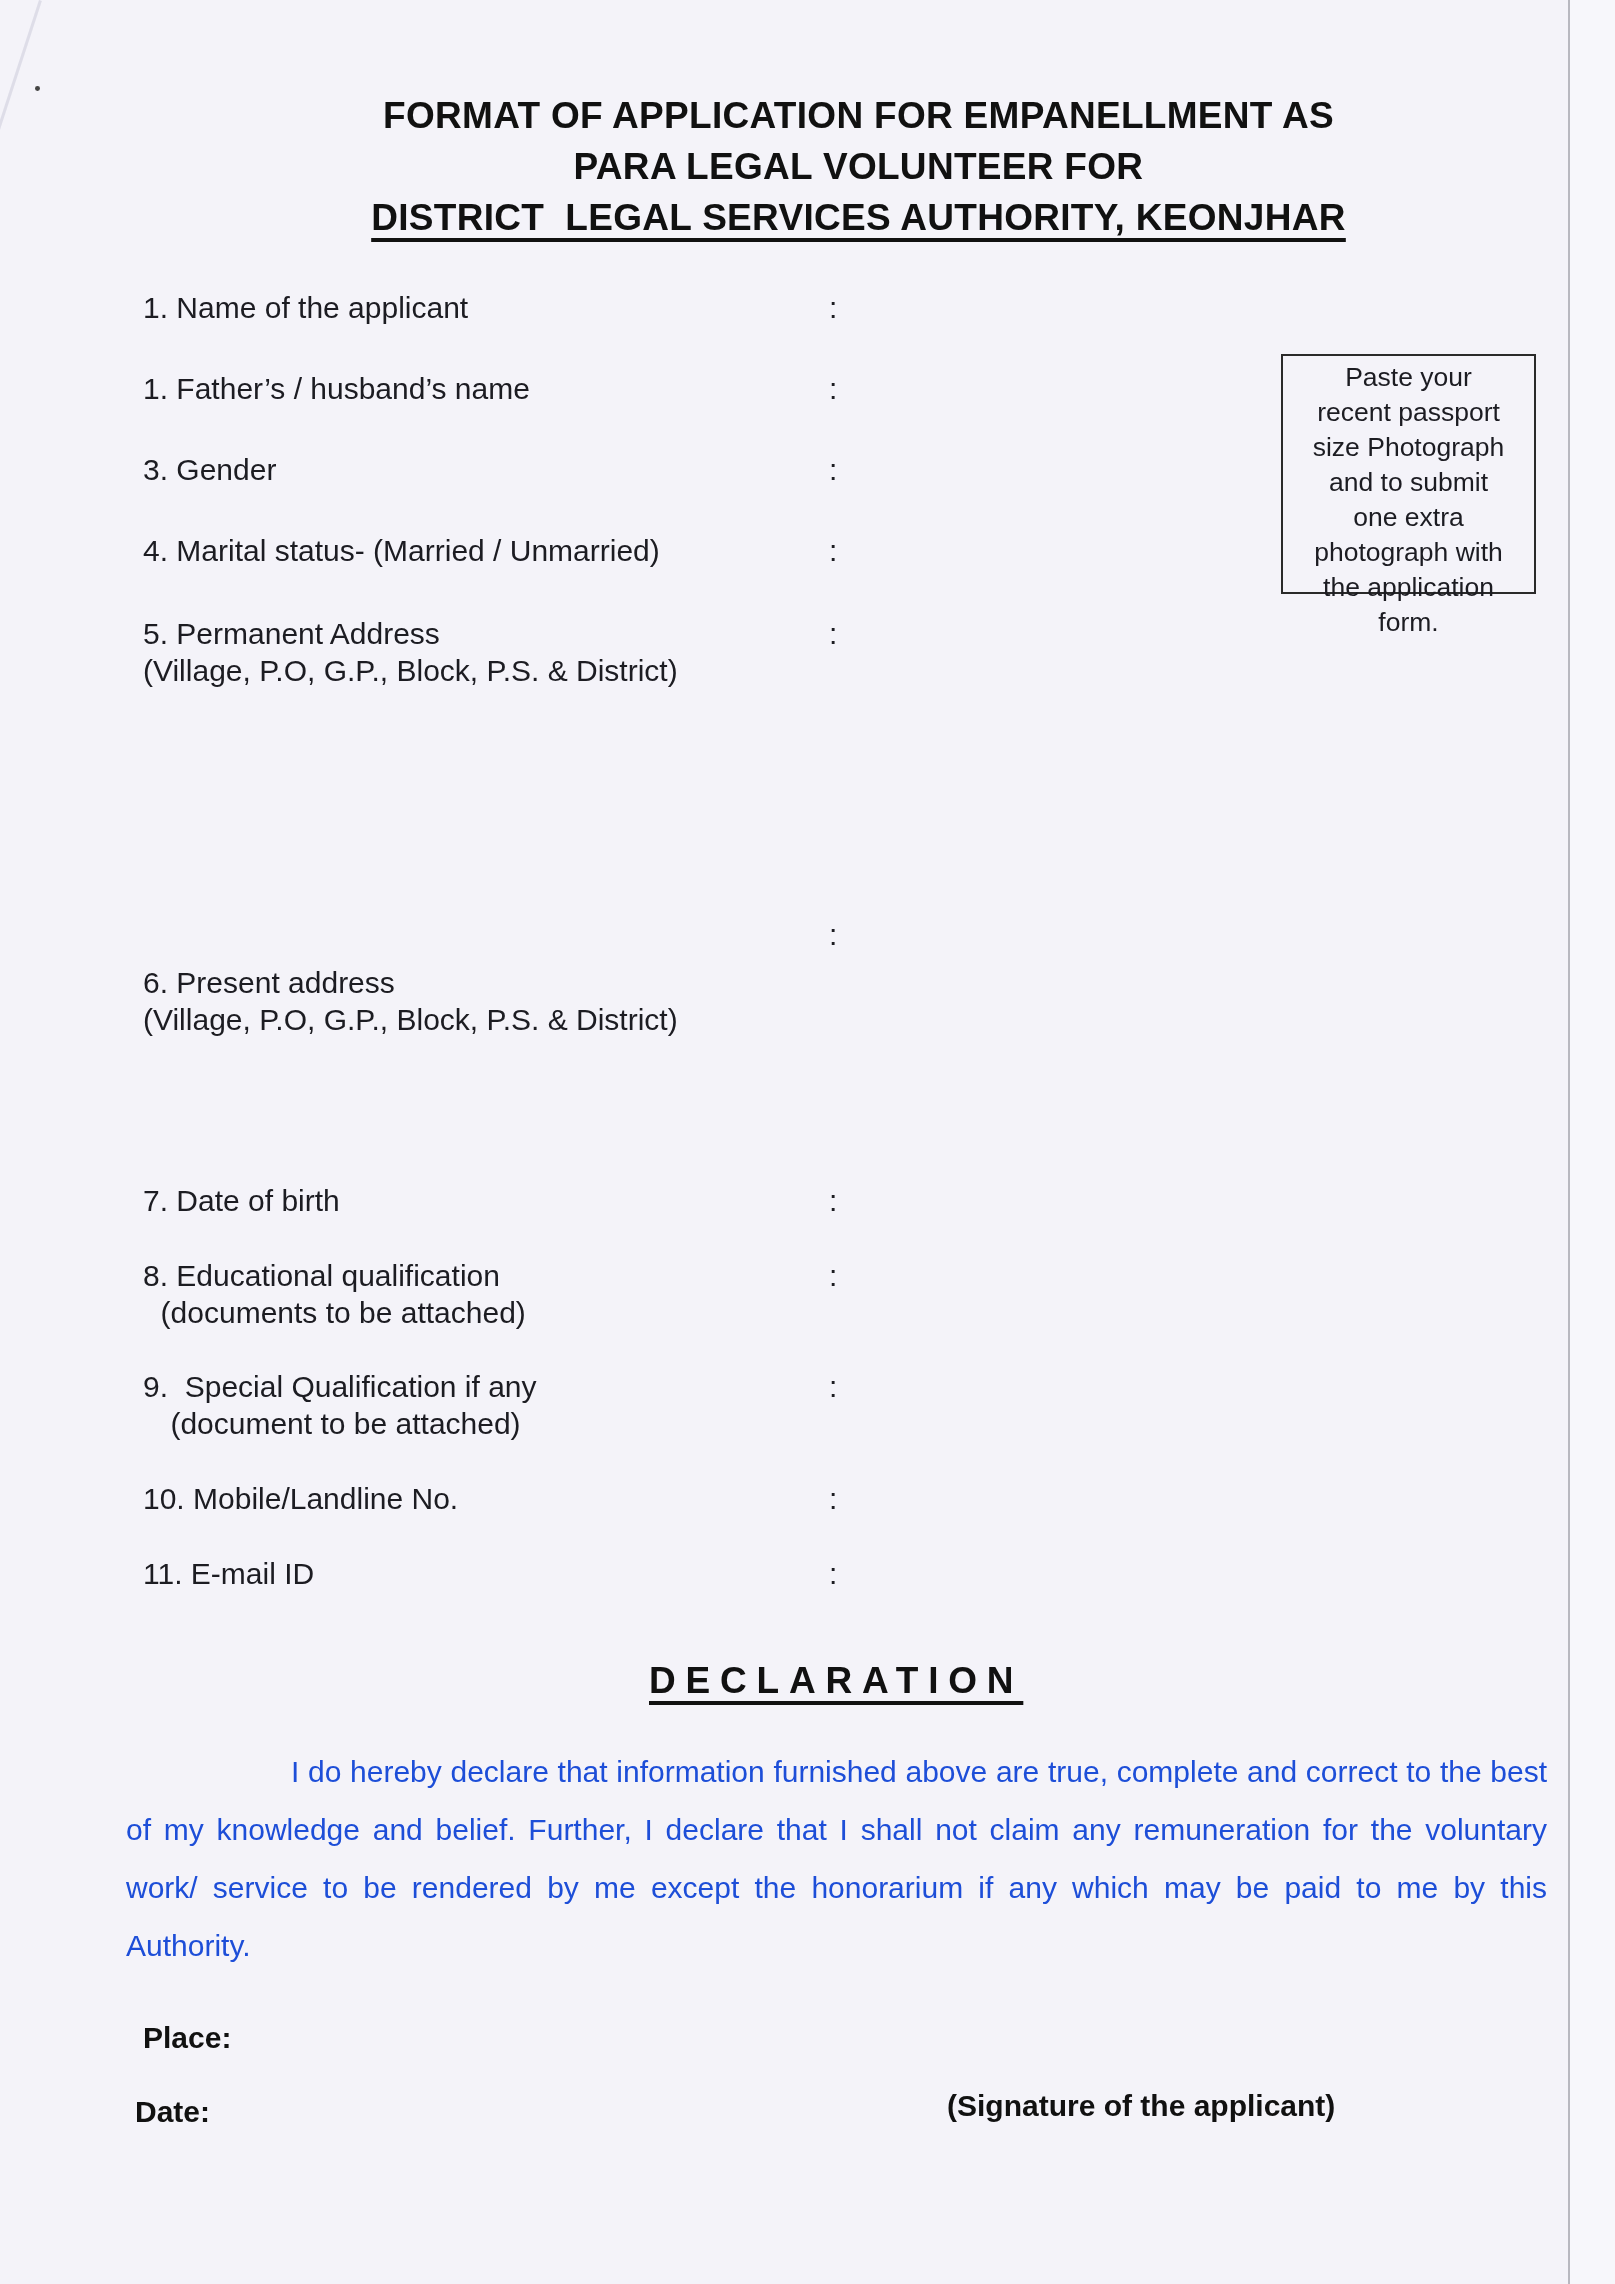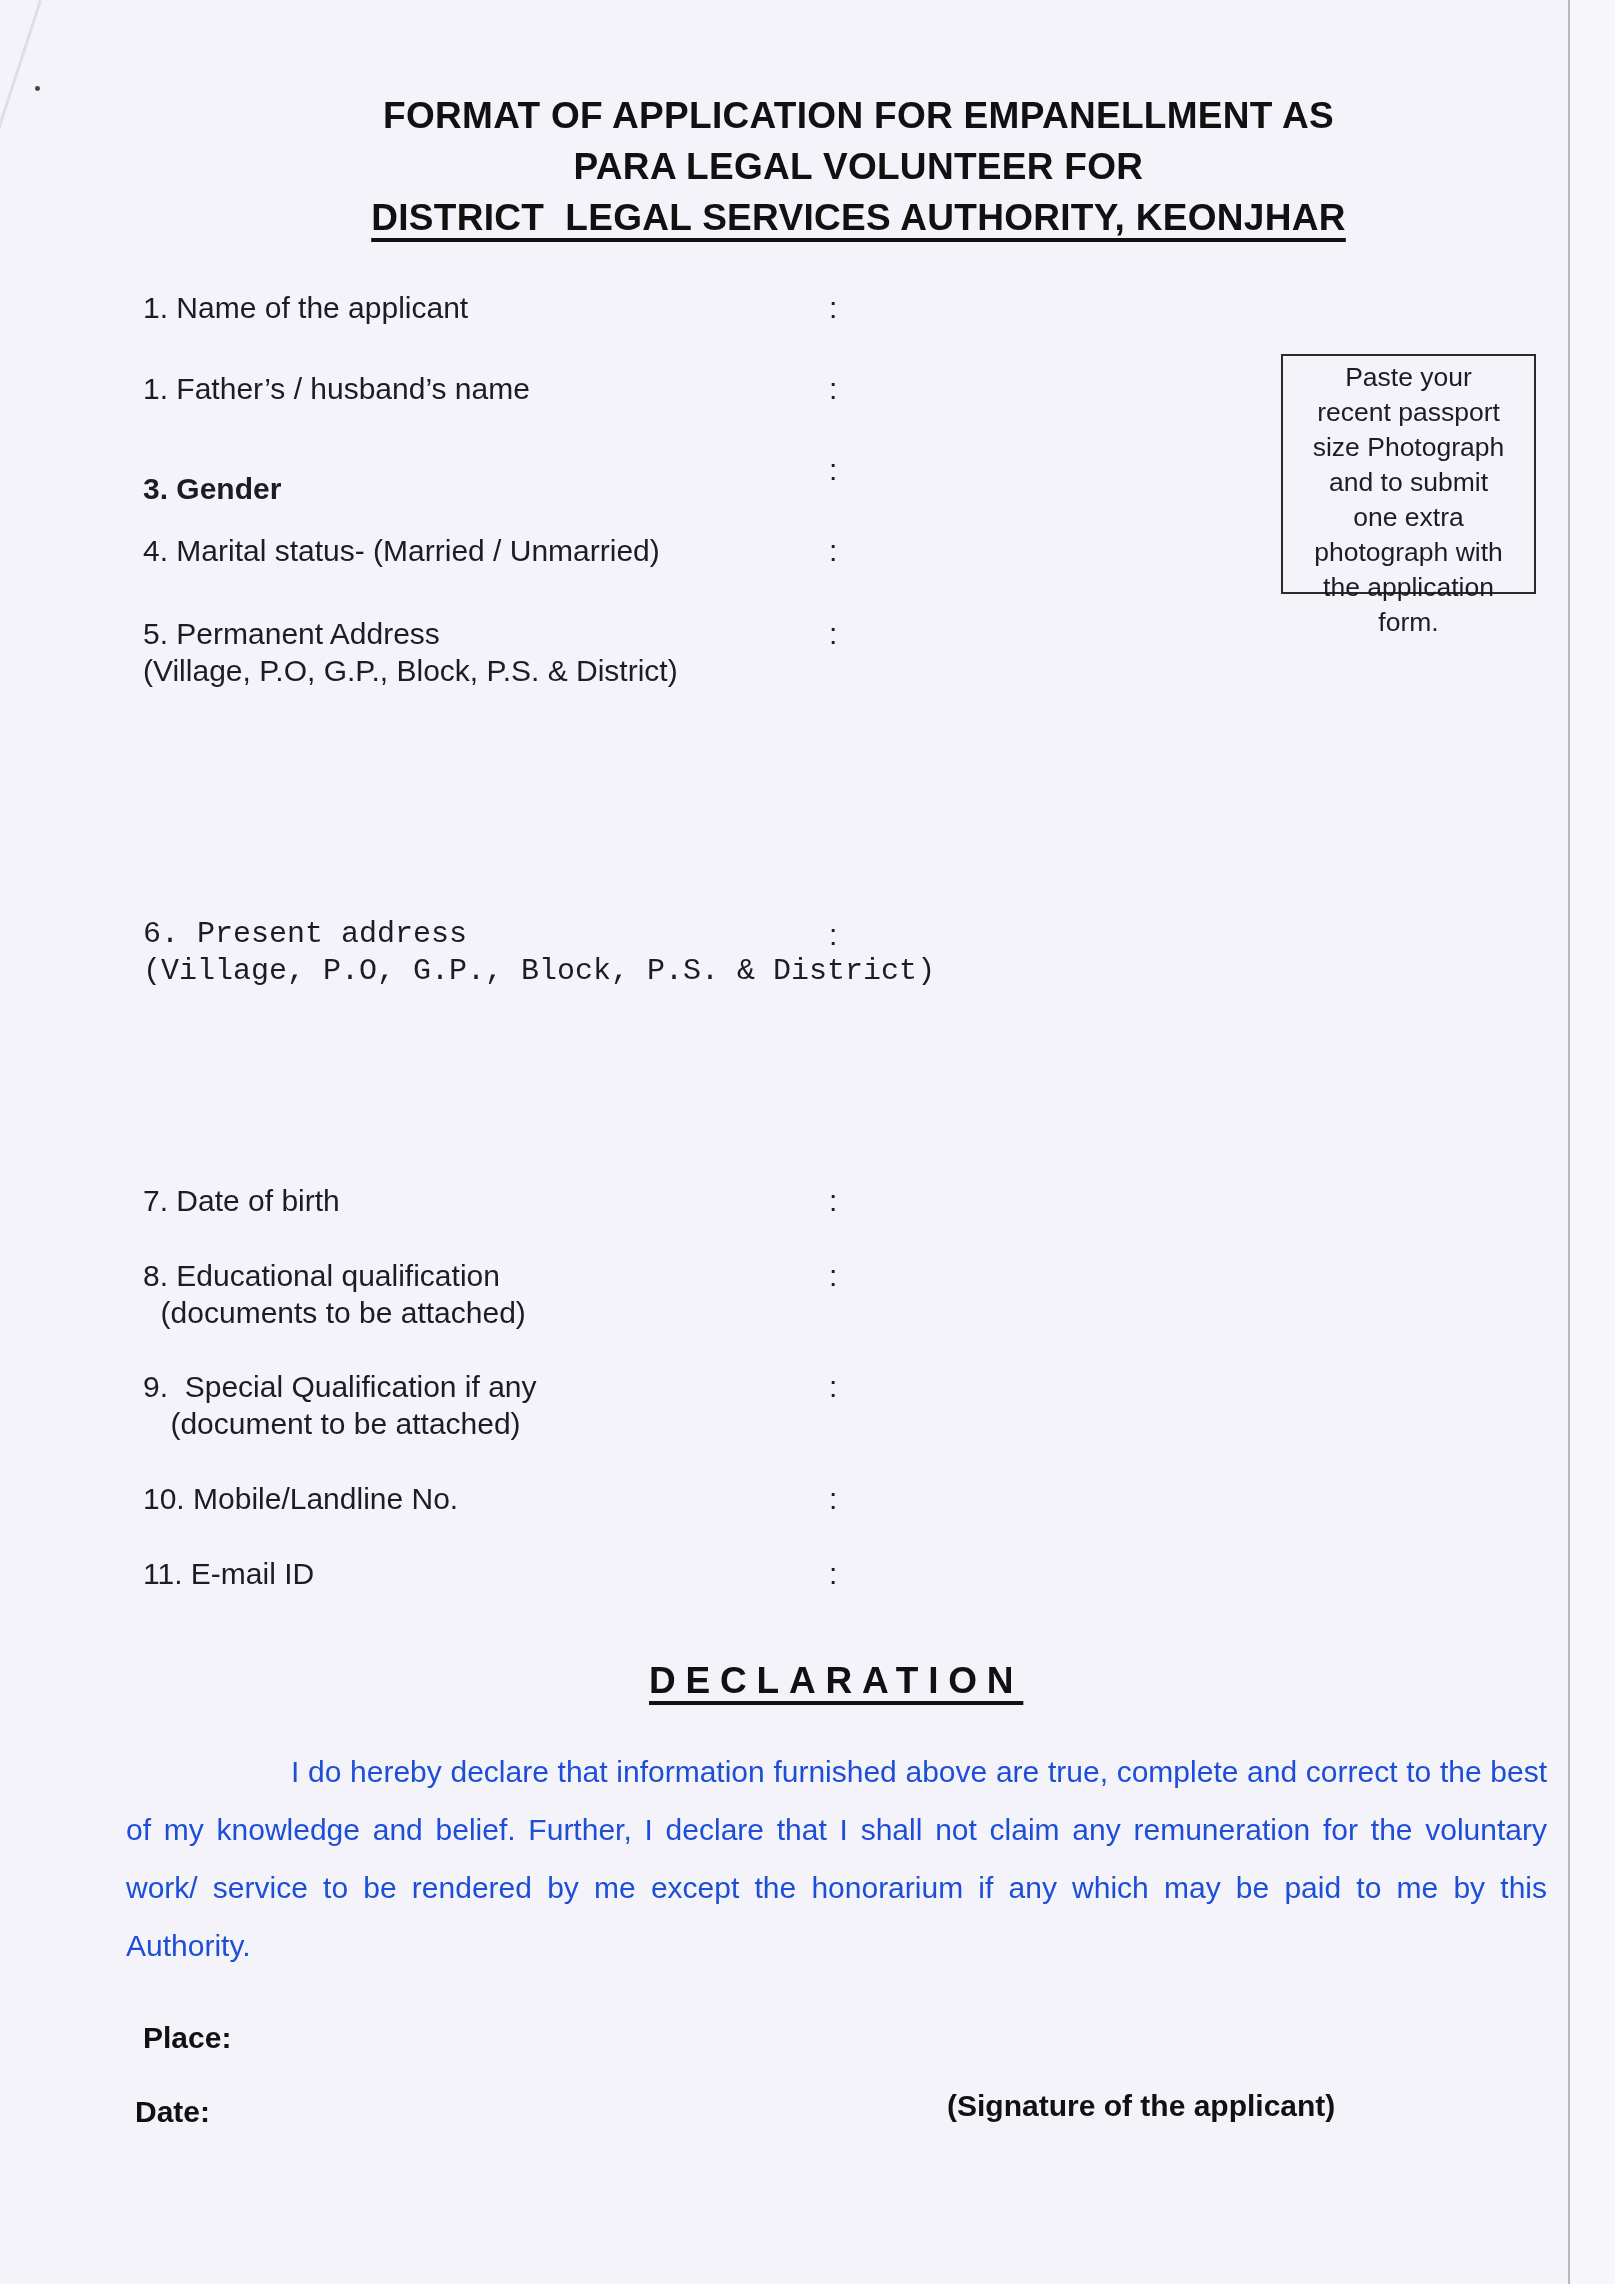--- a/index.html
+++ b/index.html
@@ -152,37 +152,37 @@
 <div class="field" style="top:289px;">
   <span>1. Name of the applicant</span>
 </div>
 <div class="colon" style="top:289px;">:</div>
 
 <div class="field" style="top:370px;">
   <span>1. Father’s / husband’s name</span>
 </div>
 <div class="colon" style="top:370px;">:</div>
 
-<div class="field" style="top:470px;font-weight:bold;">
+<div class="field" style="top:451px;">
   <span>3. Gender</span>
 </div>
 <div class="colon" style="top:451px;">:</div>
 
 <div class="field" style="top:532px;">
   <span>4. Marital status- (Married / Unmarried)</span>
 </div>
 <div class="colon" style="top:532px;">:</div>
 
 <div class="field" style="top:615px;">
   <span class="sub">5. Permanent Address</span>
   <span class="sub">(Village, P.O, G.P., Block, P.S. &amp; District)</span>
 </div>
 <div class="colon" style="top:615px;">:</div>
 
-<div class="field" style="top:916px;font-family:Liberation Mono, monospace;">
+<div class="field" style="top:964px;">
   <span class="sub">6. Present address</span>
   <span class="sub">(Village, P.O, G.P., Block, P.S. &amp; District)</span>
 </div>
 <div class="colon" style="top:916px;">:</div>
 
 <div class="field" style="top:1182px;">
   <span>7. Date of birth</span>
 </div>
 <div class="colon" style="top:1182px;">:</div>
 

